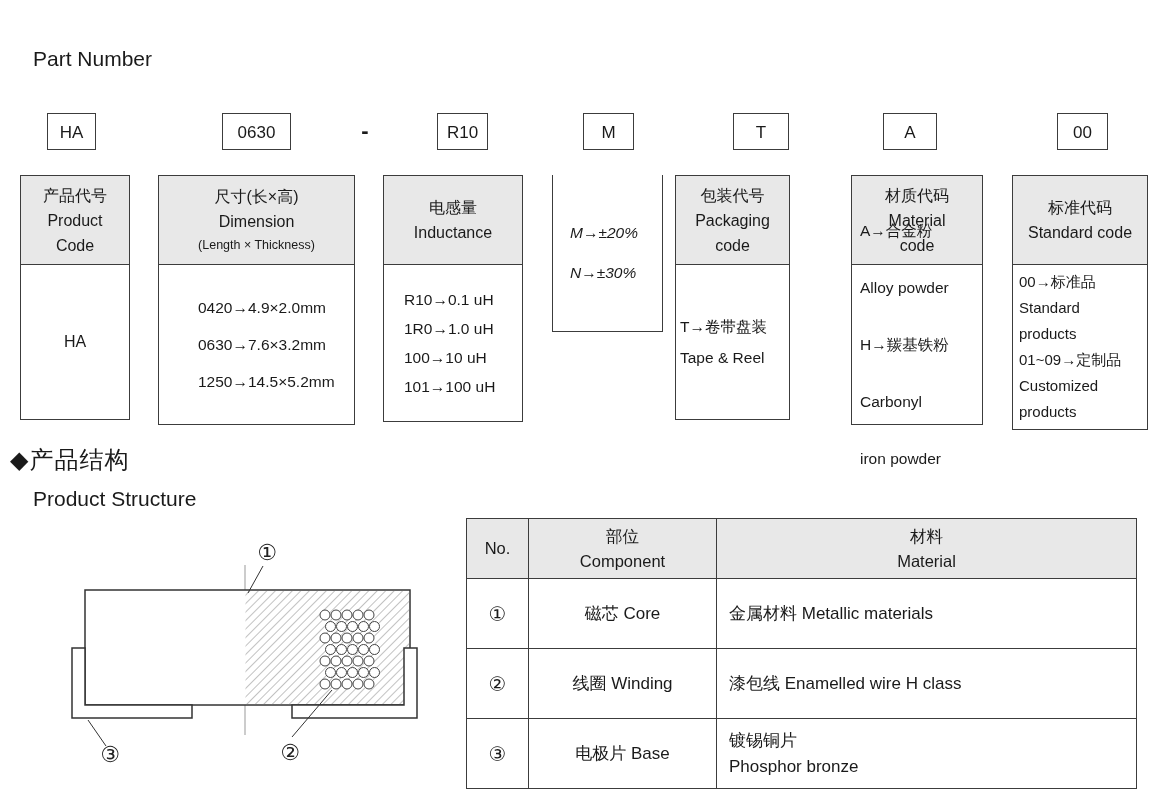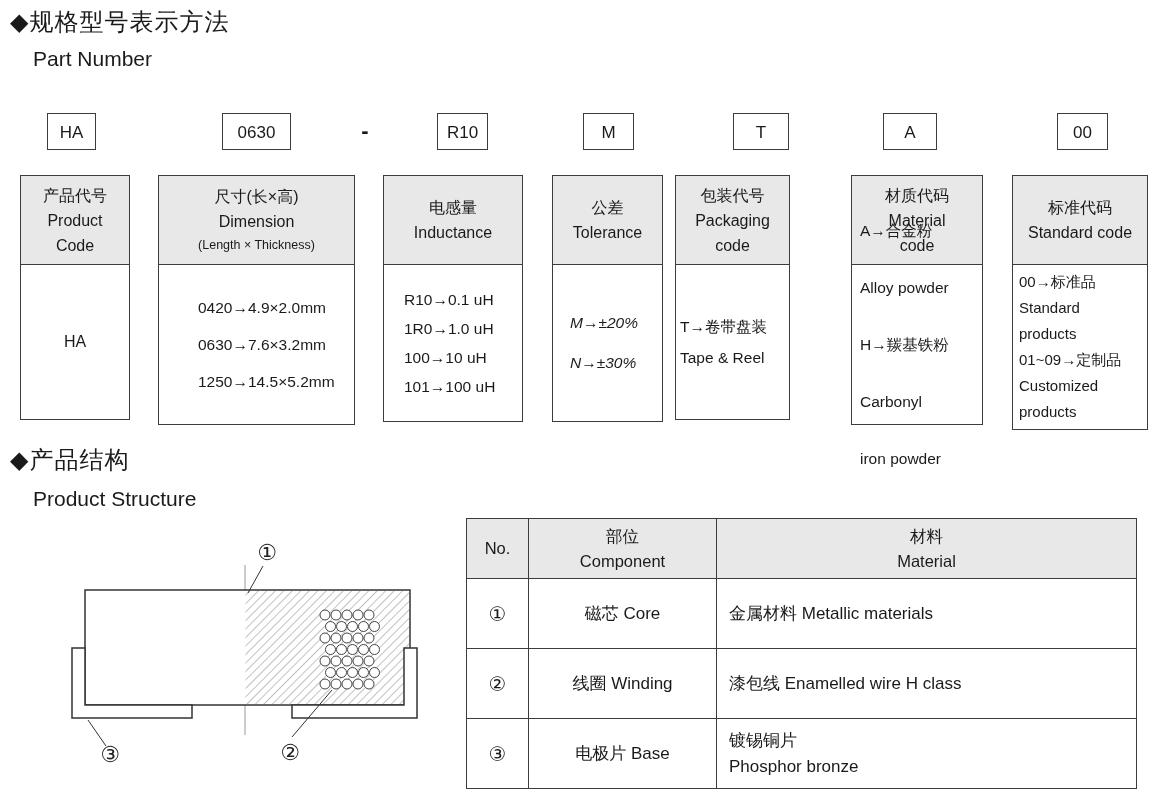--- a/index.html
+++ b/index.html
@@ -59,21 +59,20 @@
   .dlabel{font-size:22px;fill:#222;}
   #winding-circles circle{fill:#fff;stroke:#444;stroke-width:1;}
   .outline{fill:#fff;stroke:#333;stroke-width:1.5;}
   .leader{stroke:#333;stroke-width:1;}
 </style>
 </head>
 <body>
 
 <div class="page">
 
-  <div class="abs title-cn" style="left:10px;top:6px;">◆规格型号表示方法</div>
   <div class="abs title-en" style="left:33px;top:47px;">Part Number</div>
 
   <div class="codebox" style="left:47px;width:49px;">HA</div>
   <div class="codebox" style="left:222px;width:69px;">0630</div>
   <div class="codesep" style="left:352px;width:26px;">-</div>
   <div class="codebox" style="left:437px;width:51px;">R10</div>
   <div class="codebox" style="left:583px;width:51px;">M</div>
   <div class="codebox" style="left:733px;width:56px;">T</div>
   <div class="codebox" style="left:883px;width:54px;">A</div>
   <div class="codebox" style="left:1057px;width:51px;">00</div>
@@ -106,24 +105,20 @@
         <div>Inductance</div>
       </div>
     <div class="bd">
         <div>R10→0.1 uH</div>
         <div>1R0→1.0 uH</div>
         <div>100→10 uH</div>
         <div>101→100 uH</div>
       </div>
   </div>
   <div class="col c4">
-    <div class="hdr">
-        <div>公差</div>
-        <div>Tolerance</div>
-      </div>
     <div class="bd">
         <div>M→±20%</div>
         <div>N→±30%</div>
       </div>
   </div>
   <div class="col c5">
     <div class="hdr">
         <div>包装代号</div>
         <div>Packaging</div>
         <div>code</div>

